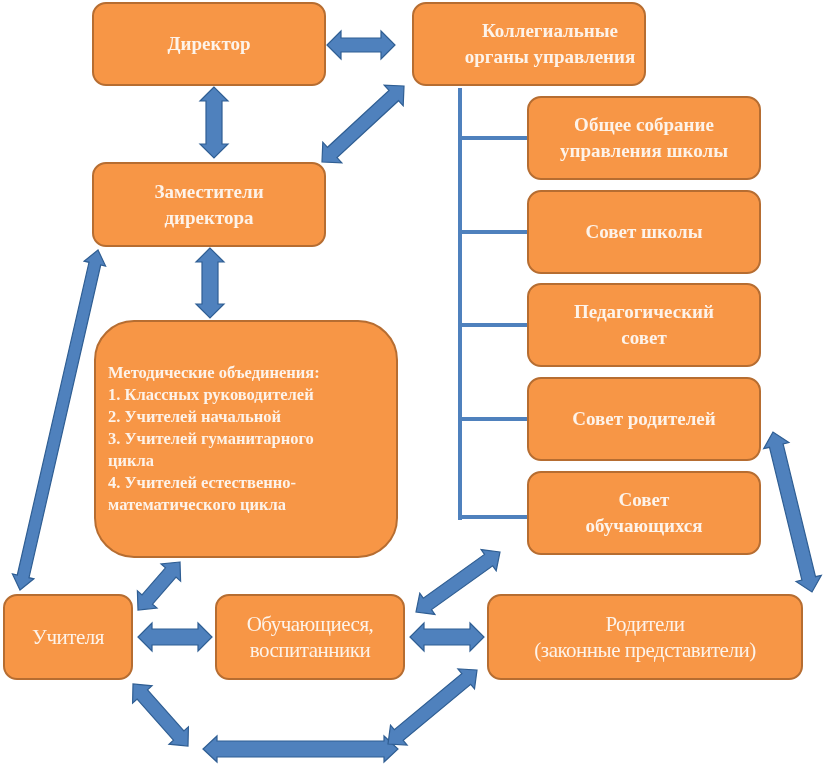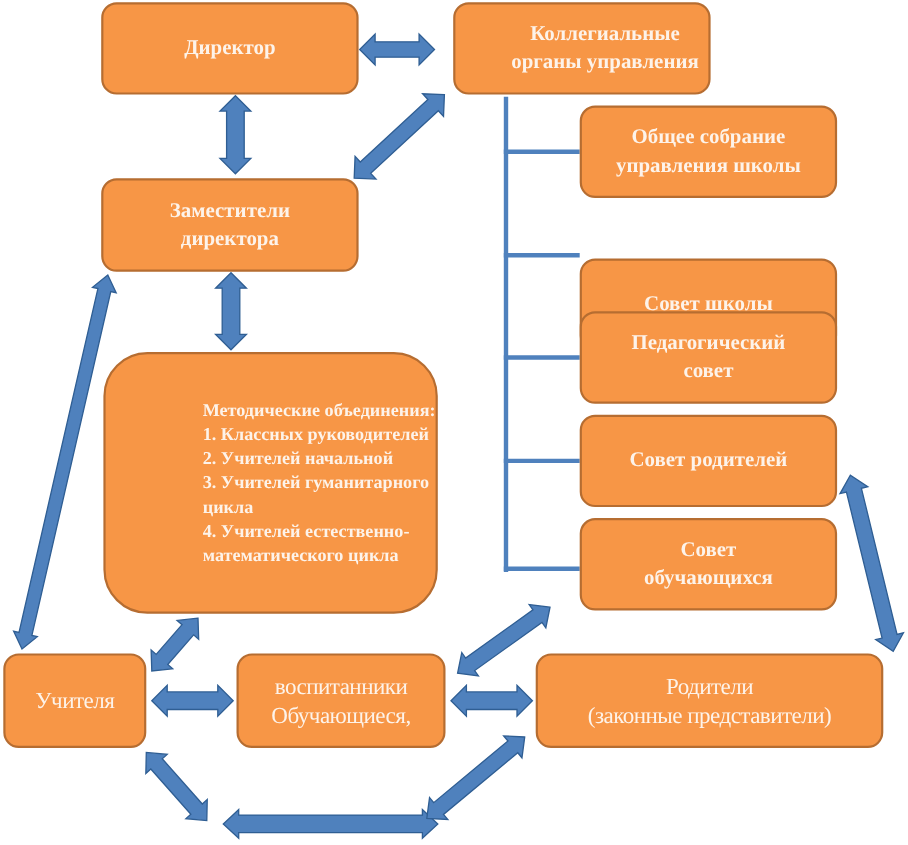--- a/index.html
+++ b/index.html
@@ -4,21 +4,21 @@
 <style>
   html, body { margin: 0; padding: 0; background: #ffffff; }
   body { width: 825px; height: 768px; position: relative; overflow: hidden;
          font-family: "Liberation Serif", "DejaVu Serif", serif; }
   .box { position: absolute; box-sizing: border-box; background: #f79646;
          border: 2px solid #b66d31; border-radius: 14px;
          display: flex; align-items: center; justify-content: center;
          color: #fdf3ea; font-weight: bold; text-align: center;
          font-size: 19px; line-height: 26px; }
   .box span { display: block; }
-  .box.list { justify-content: flex-end; align-items: center; text-align: left;
+  .box.list { justify-content: flex-start; align-items: center; text-align: left;
               border-radius: 40px; font-size: 16.5px; line-height: 22px; padding-left: 12px; }
   .box.cond { font-weight: normal; font-size: 21px; line-height: 26px; letter-spacing: -0.5px; }
   svg.arrows { position: absolute; left: 0; top: 0; }
 </style>
 </head>
 <body>
 
 <svg class="arrows" width="825" height="768">
   <g id="tree">
       <line x1="460" y1="88" x2="460" y2="520" stroke="#4f81bd" stroke-width="4"></line>
@@ -65,21 +65,21 @@
     </div>
 </div>
 
 <div class="box" style="left:527px;top:96px;width:234px;height:84px;">
   <div>
       <span>Общее собрание</span>
       <span>управления школы</span>
     </div>
 </div>
 
-<div class="box" style="left:527px;top:190px;width:234px;height:84px;margin-top:45px;">
+<div class="box" style="left:527px;top:190px;width:234px;height:84px;">
   <div>
       <span>Совет школы</span>
     </div>
 </div>
 
 <div class="box" style="left:527px;top:283px;width:234px;height:84px;align-items:center;">
   <div>
       <span>Педагогический</span>
       <span>совет</span>
     </div>
@@ -111,22 +111,22 @@
 </div>
 
 <div class="box cond" style="left:3px;top:594px;width:130px;height:86px;">
   <div>
       <span>Учителя</span>
     </div>
 </div>
 
 <div class="box cond" style="left:215px;top:594px;width:190px;height:86px;">
   <div>
+      <span>Обучающиеся,</span>
       <span>воспитанники</span>
-      <span>Обучающиеся,</span>
     </div>
 </div>
 
 <div class="box cond" style="left:487px;top:594px;width:316px;height:86px;">
   <div>
       <span>Родители</span>
       <span>(законные представители)</span>
     </div>
 </div>
 

